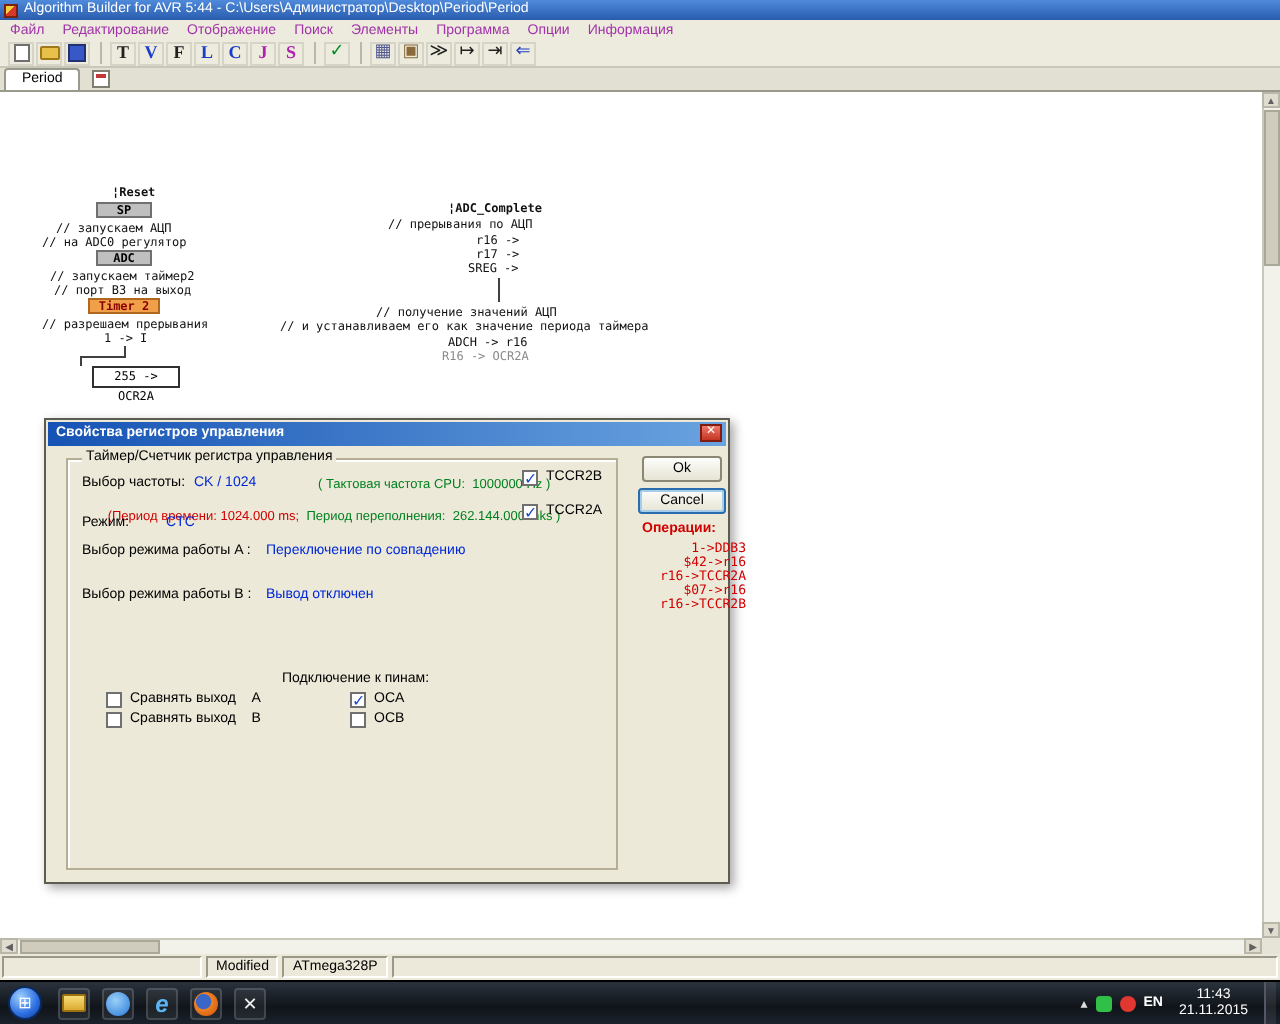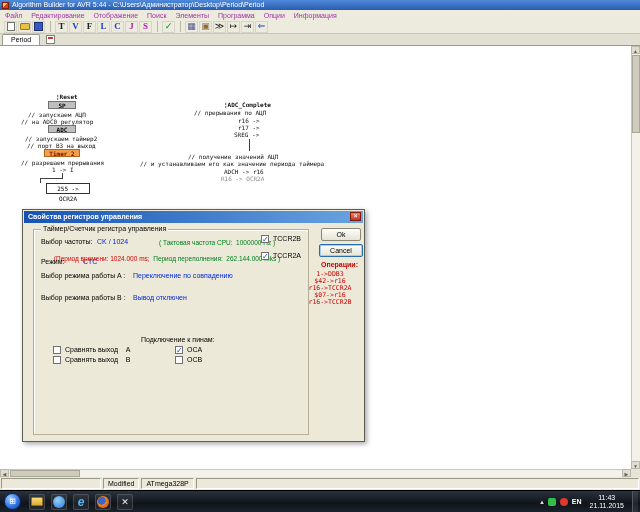--- a/index.html
+++ b/index.html
@@ -68,21 +68,21 @@
     border:1px solid #b5ad95; box-shadow:1px 1px 0 #fff inset; }
   .grp-title { position:absolute; left:18px; top:15px; background:#ece9d8; padding:0 2px; font-size:7px; }
   .dl { position:absolute; font-size:7px; color:#000; white-space:pre; }
   .small { font-size:6.5px; }
   .blue { color:#0028d8; } .green { color:#008020; } .red { color:#d00000; }
   .cb { position:absolute; width:8px; height:8px; background:#fff; border:1px solid #707070;
     font:8px/7px "DejaVu Sans", sans-serif; color:#1a48c8; text-align:center; }
   .btn { position:absolute; background:linear-gradient(180deg,#fdfdfb,#e6e4d4); border:1px solid #8a8875;
     border-radius:2px; font-size:7px; line-height:11px; text-align:center; }
   .btn.default { border:1px solid #2a6dad; box-shadow:0 0 0 1px #a6cdea inset; }
-  .ops-item { position:absolute; left:282px; width:50px; text-align:center;
+  .ops-item { position:absolute; left:300px; width:50px; text-align:right;
     font:6.5px/7px "DejaVu Sans Mono", monospace; color:#d00000; white-space:pre; }
   
   .statusbar { position:absolute; left:0; top:477px; width:640px; height:13px; background:#ece9da;
     display:flex; align-items:stretch; padding:1px; gap:2px; }
   .scell { border:1px solid; border-color:#9a9888 #fff #fff #9a9888; font-size:7px; line-height:9px;
     padding:0 4px; white-space:nowrap; }
   
   .taskbar { position:absolute; left:0; top:490px; width:640px; height:22px;
     background:linear-gradient(180deg,#2a323c,#10141a 60%,#1b222c); border-top:1px solid #000;
     display:flex; align-items:center; }

